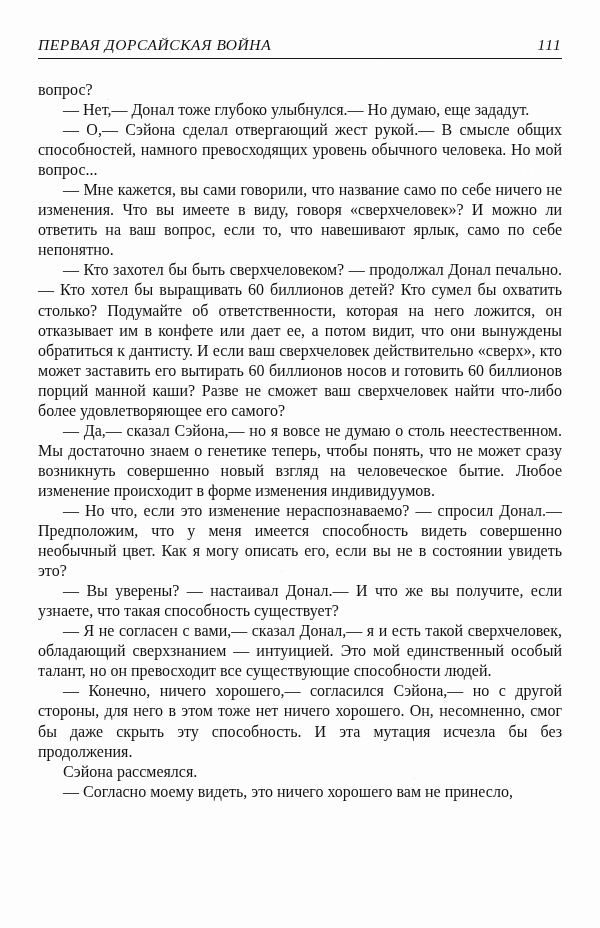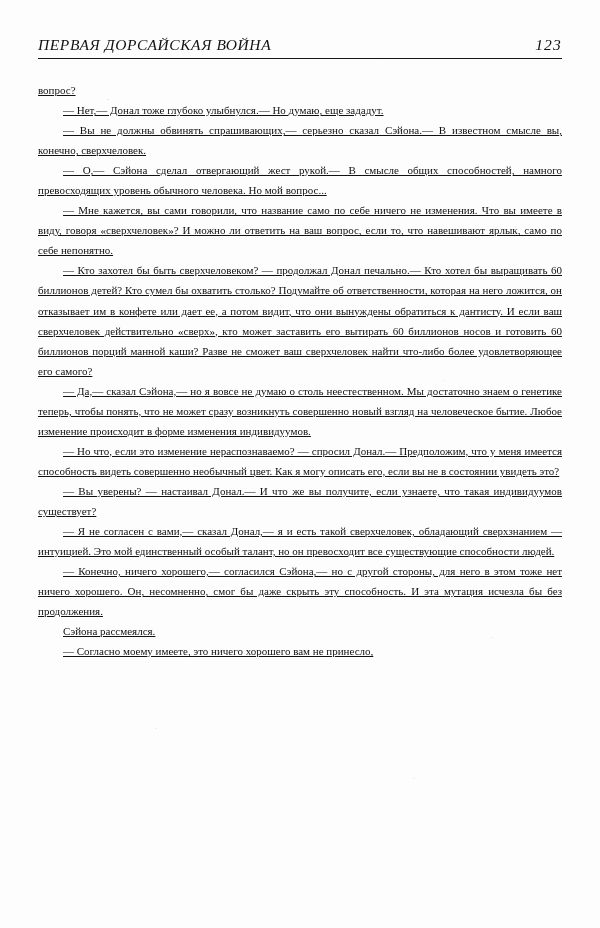--- a/index.html
+++ b/index.html
@@ -73,26 +73,25 @@
     height: 0;
     border-top: 1.6px solid #16161a;
   }
 
   
   .body-text {
     position: absolute;
     left: 38px;
     top: 80px;
     width: 524px;
-    font-size: 11px;
+    font-size: 16px;
     line-height: 20.05px;
     text-align: justify;
     text-justify: inter-word;
     hyphens: manual;
-    text-decoration: underline;
     -webkit-hyphens: manual;
   }
   .body-text p {
     margin: 0;
     text-indent: 25px;
   }
   
   .body-text p.continuation {
     text-indent: 0;
   }
@@ -100,35 +99,34 @@
     
   }
 </style>
 </head>
 <body>
 
 <div class="page">
 
   <div class="running-head">
     <span class="running-head-title">ПЕРВАЯ ДОРСАЙСКАЯ ВОЙНА</span>
-    <span class="running-head-folio">123</span>
+    <span class="running-head-folio">111</span>
   </div>
 
   <div class="head-rule"></div>
 
   <div class="body-text">
       <p class="continuation">вопрос?</p>
       <p>— Нет,— Донал тоже глубоко улыбнулся.— Но думаю, еще зададут.</p>
-      <p>— Вы не должны обвинять спрашивающих,— серьезно сказал Сэйона.— В известном смысле вы, конечно, сверхчеловек.</p>
       <p>— О,— Сэйона сделал отвергающий жест рукой.— В смысле общих способностей, намного превосходящих уровень обычного человека. Но мой вопрос...</p>
       <p>— Мне кажется, вы сами говорили, что название само по себе ничего не изменения. Что вы имеете в виду, говоря «сверхчеловек»? И можно ли ответить на ваш вопрос, если то, что навешивают ярлык, само по себе непонятно.</p>
       <p>— Кто захотел бы быть сверхчеловеком? — продолжал Донал печально.— Кто хотел бы выращивать 60 биллионов детей? Кто сумел бы охватить столько? Подумайте об ответственности, которая на него ложится, он отказывает им в конфете или дает ее, а потом видит, что они вынуждены обратиться к дантисту. И если ваш сверхчеловек действительно «сверх», кто может заставить его вытирать 60 биллионов носов и готовить 60 биллионов порций манной каши? Разве не сможет ваш сверхчеловек найти что-либо более удовлетворяющее его самого?</p>
       <p>— Да,— сказал Сэйона,— но я вовсе не думаю о столь неестественном. Мы достаточно знаем о генетике теперь, чтобы понять, что не может сразу возникнуть совершенно новый взгляд на человеческое бытие. Любое изменение происходит в форме изменения индивидуумов.</p>
       <p>— Но что, если это изменение нераспознаваемо? — спросил Донал.— Предположим, что у меня имеется способность видеть совершенно необычный цвет. Как я могу описать его, если вы не в состоянии увидеть это?</p>
-      <p>— Вы уверены? — настаивал Донал.— И что же вы получите, если узнаете, что такая индивидуумов существует?</p>
+      <p>— Вы уверены? — настаивал Донал.— И что же вы получите, если узнаете, что такая способность существует?</p>
       <p>— Я не согласен с вами,— сказал Донал,— я и есть такой сверхчеловек, обладающий сверхзнанием — интуицией. Это мой единственный особый талант, но он превосходит все существующие способности людей.</p>
       <p>— Конечно, ничего хорошего,— согласился Сэйона,— но с другой стороны, для него в этом тоже нет ничего хорошего. Он, несомненно, смог бы даже скрыть эту способность. И эта мутация исчезла бы без продолжения.</p>
       <p>Сэйона рассмеялся.</p>
-      <p>— Согласно моему имеете, это ничего хорошего вам не принесло,</p>
+      <p>— Согласно моему видеть, это ничего хорошего вам не принесло,</p>
     </div>
 
   <div class="scan-grain"></div>
 </div>
 
 </body></html>

